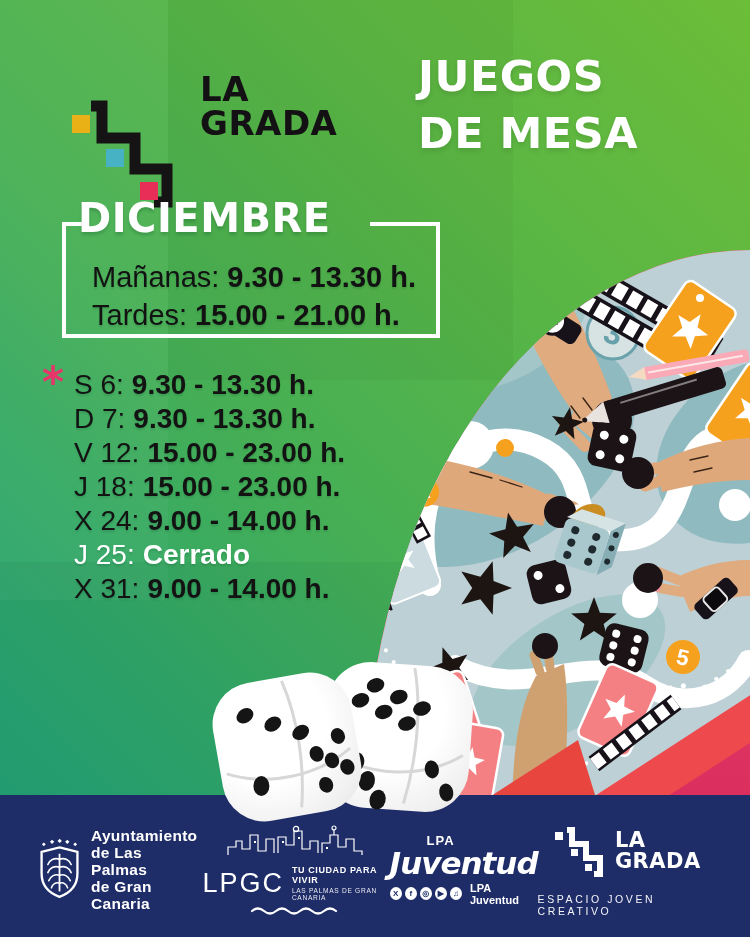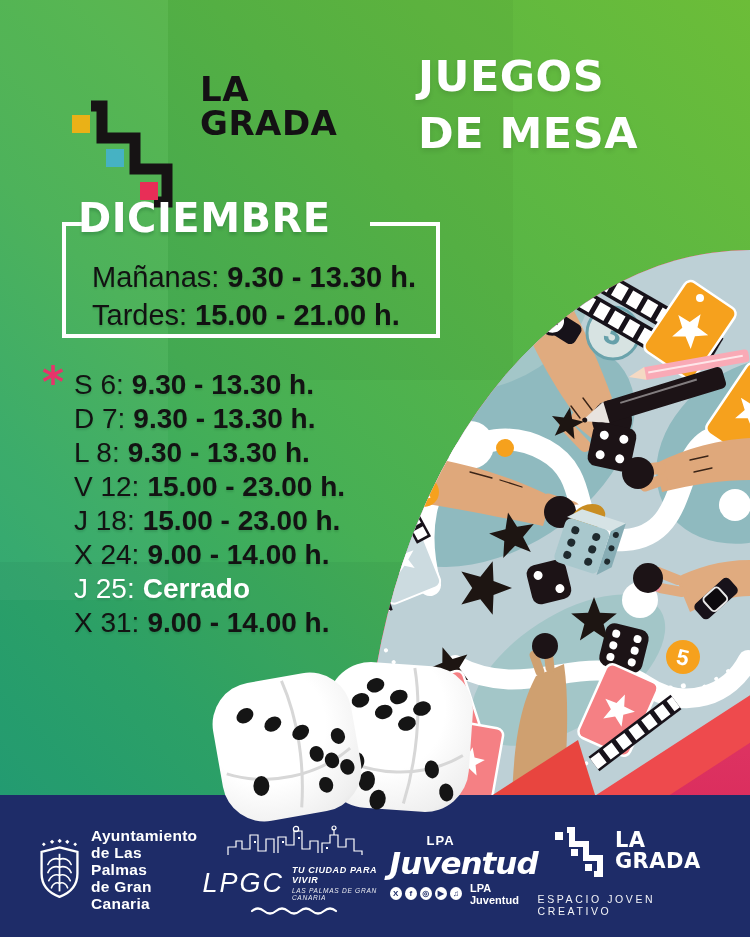--- a/index.html
+++ b/index.html
@@ -47,21 +47,21 @@
   .srow .t{font-weight:700;margin-left:8px;}
   .srow.closed{color:#fff;}
 
   
   .footer{position:absolute;left:0;bottom:0;width:750px;height:142px;background:#1e2c68;z-index:2;}
   .footer-inner{display:flex;justify-content:space-between;align-items:center;height:100%;
     padding:6px 38px 0 38px;box-sizing:border-box;color:#fff;}
   .flogo{display:flex;align-items:center;}
   .ayto-text{margin-left:10px;font-size:15.5px;font-weight:700;line-height:17px;letter-spacing:.3px;}
   .lpgc{flex-direction:column;align-items:center;}
-  .lpgc-row{display:flex;align-items:center;margin-top:8px;font-style:italic;}
+  .lpgc-row{display:flex;align-items:center;margin-top:8px;}
   .lpgc-acr{font-size:27px;font-weight:300;letter-spacing:2px;}
   .lpgc-tags{margin-left:8px;display:flex;flex-direction:column;}
   .lpgc-t1{font-size:9px;font-weight:700;letter-spacing:.6px;}
   .lpgc-t2{font-size:6.6px;font-weight:300;letter-spacing:.7px;opacity:.9;margin-top:2px;}
   .juv{flex-direction:column;align-items:center;}
   .juv-lpa{font-size:13px;font-weight:800;letter-spacing:1px;margin-right:46px;}
   .juv-name{font-size:31px;font-weight:800;font-style:italic;font-family:"DejaVu Sans",sans-serif;
     line-height:30px;letter-spacing:-1px;}
   .juv-sub{display:flex;align-items:center;margin-top:4px;}
   .dot-ic{width:13px;height:13px;border-radius:50%;background:#fff;color:#1e2c68;font-size:8px;
@@ -343,21 +343,20 @@
     <div class="month-title">DICIEMBRE</div>
     <div class="month-rows">
       <div><span>Mañanas:</span><span class="t">9.30 - 13.30 h.</span></div>
       <div><span>Tardes:</span><span class="t">15.00 - 21.00 h.</span></div>
     </div>
   </div>
 
   <div class="schedule">
     <div class="srow"><span class="mark">*</span><span>S 6:</span><span class="t">9.30 - 13.30 h.</span></div>
     <div class="srow"><span>D 7:</span><span class="t">9.30 - 13.30 h.</span></div>
-    <div class="srow"><span>L 8:</span><span class="t">9.30 - 13.30 h.</span></div>
     <div class="srow"><span>V 12:</span><span class="t">15.00 - 23.00 h.</span></div>
     <div class="srow"><span>J 18:</span><span class="t">15.00 - 23.00 h.</span></div>
     <div class="srow"><span>X 24:</span><span class="t">9.00 - 14.00 h.</span></div>
     <div class="srow closed"><span>J 25:</span><span class="t">Cerrado</span></div>
     <div class="srow"><span>X 31:</span><span class="t">9.00 - 14.00 h.</span></div>
   </div>
 
   <div class="footer">
     <div class="footer-inner">
       <div class="flogo">

